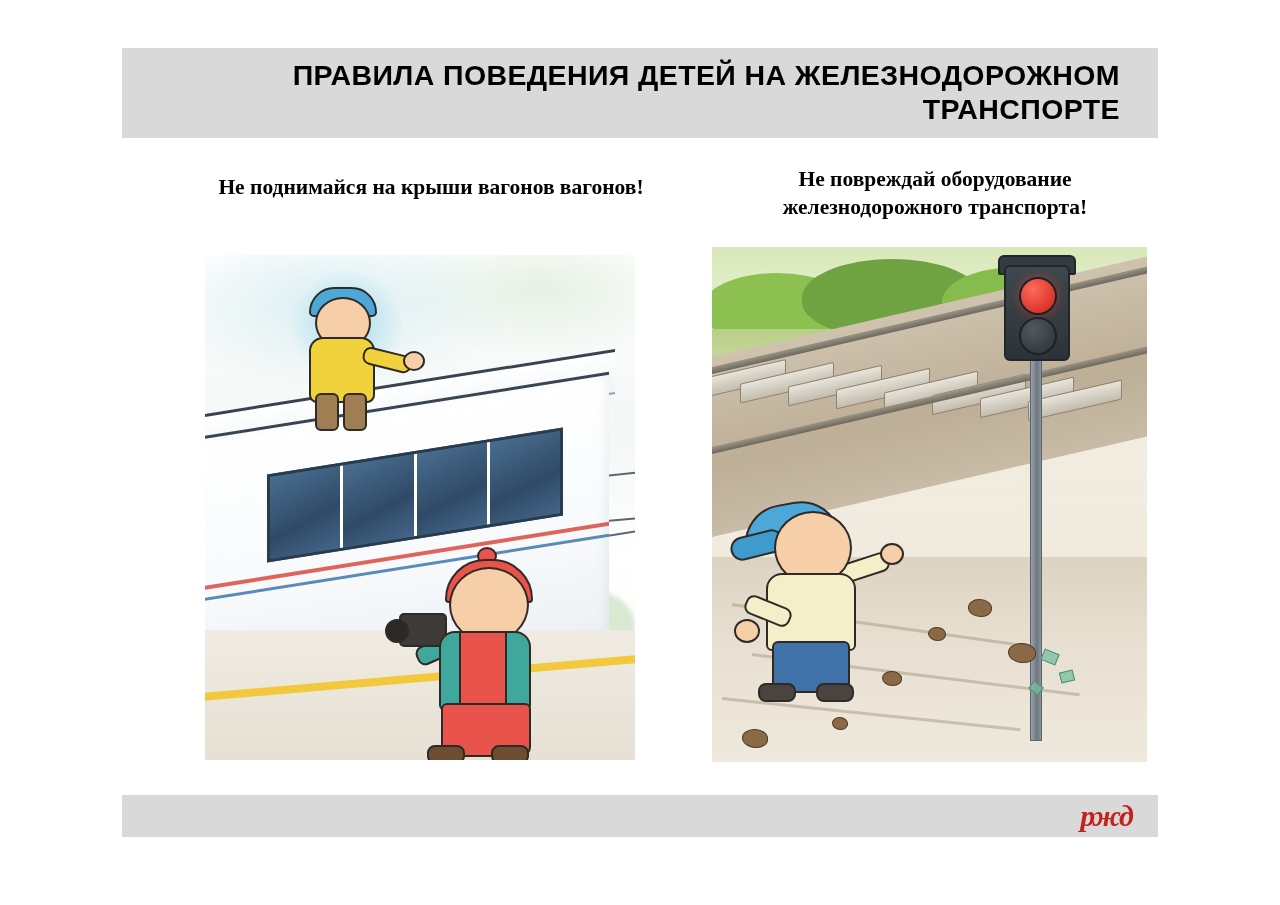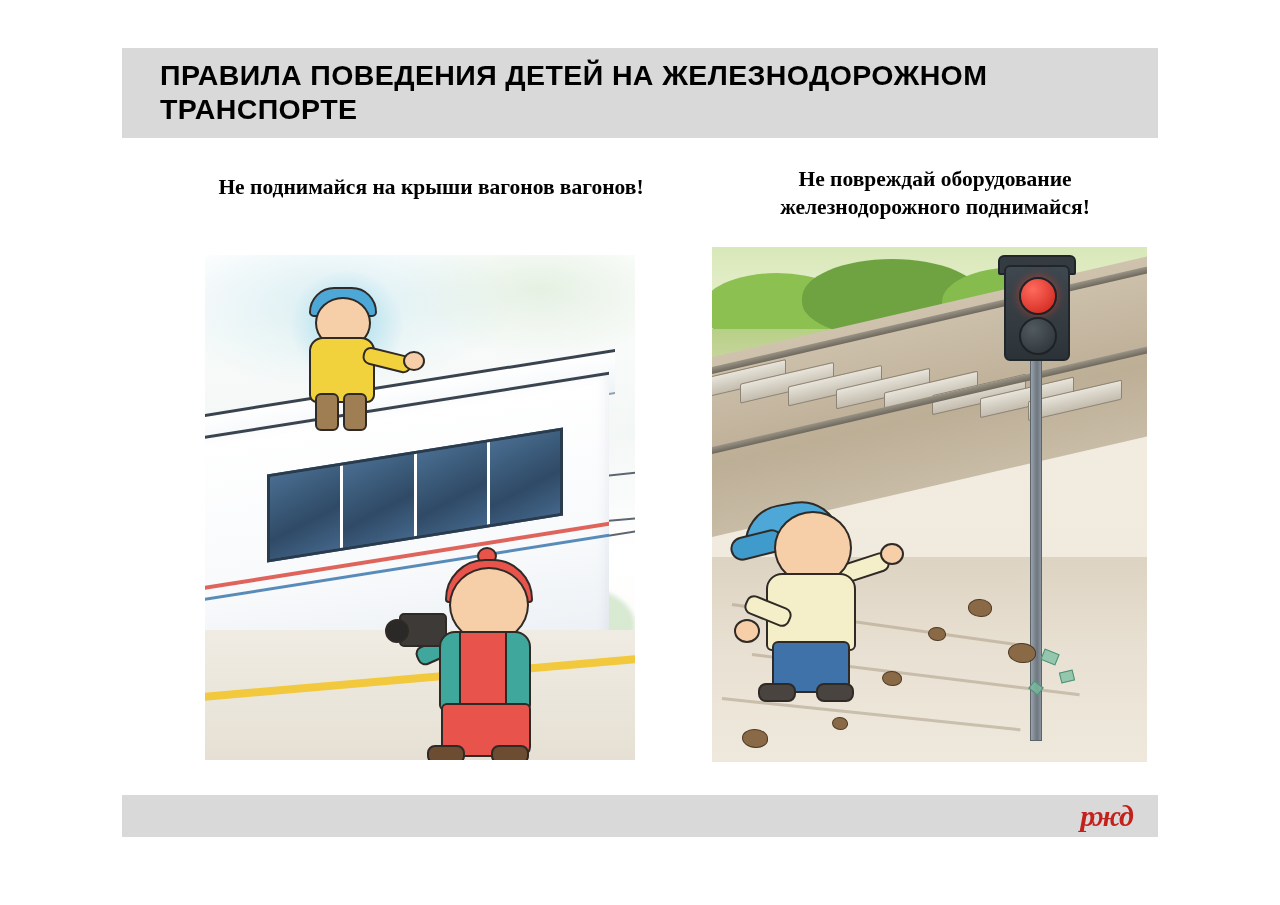--- a/index.html
+++ b/index.html
@@ -35,21 +35,21 @@
     align-items: center;
     justify-content: center;
   }
   .header-title {
     font-family: "Liberation Sans", sans-serif;
     font-weight: bold;
     font-size: 28.5px;
     line-height: 1.18;
     letter-spacing: 0.4px;
     color: #000000;
-    text-align: left;
+    text-align: right;
     width: 960px;
   }
 
   
   .caption {
     position: absolute;
     font-family: "Liberation Serif", serif;
     font-weight: bold;
     font-size: 21.5px;
     line-height: 1.28;
@@ -469,21 +469,21 @@
 <body>
 
 <div class="slide">
 
   <div class="header-bar">
     <div class="header-title">ПРАВИЛА ПОВЕДЕНИЯ ДЕТЕЙ НА ЖЕЛЕЗНОДОРОЖНОМ ТРАНСПОРТЕ</div>
   </div>
 
   <div class="caption caption-left">Не поднимайся на крыши вагонов вагонов!</div>
 
-  <div class="caption caption-right">Не повреждай оборудование железнодорожного поднимайся!</div>
+  <div class="caption caption-right">Не повреждай оборудование железнодорожного транспорта!</div>
 
   <div class="panel panel-left">
     <div class="ill-left-bg"></div>
     <div class="sky-wash"></div>
     <div class="green-blob gb1"></div>
     <div class="green-blob gb2"></div>
     <div class="green-blob gb3"></div>
 
     <div class="wire wire-a"></div>
     <div class="wire wire-b"></div>

